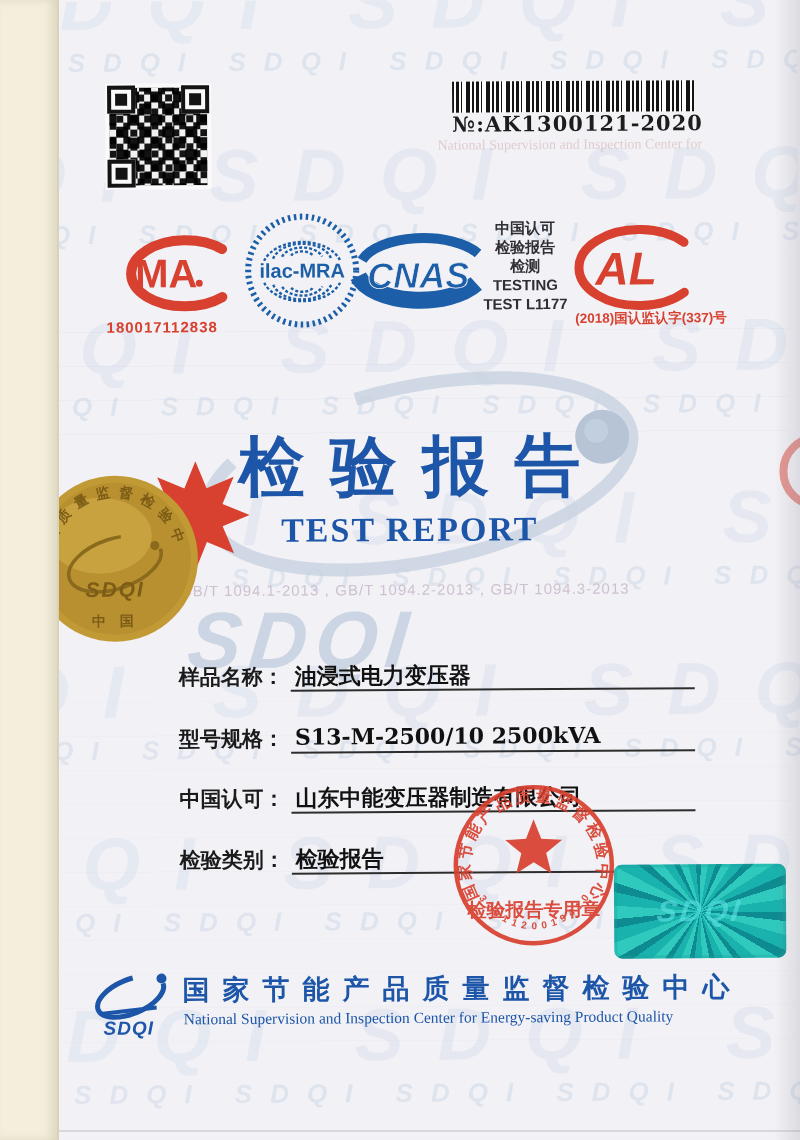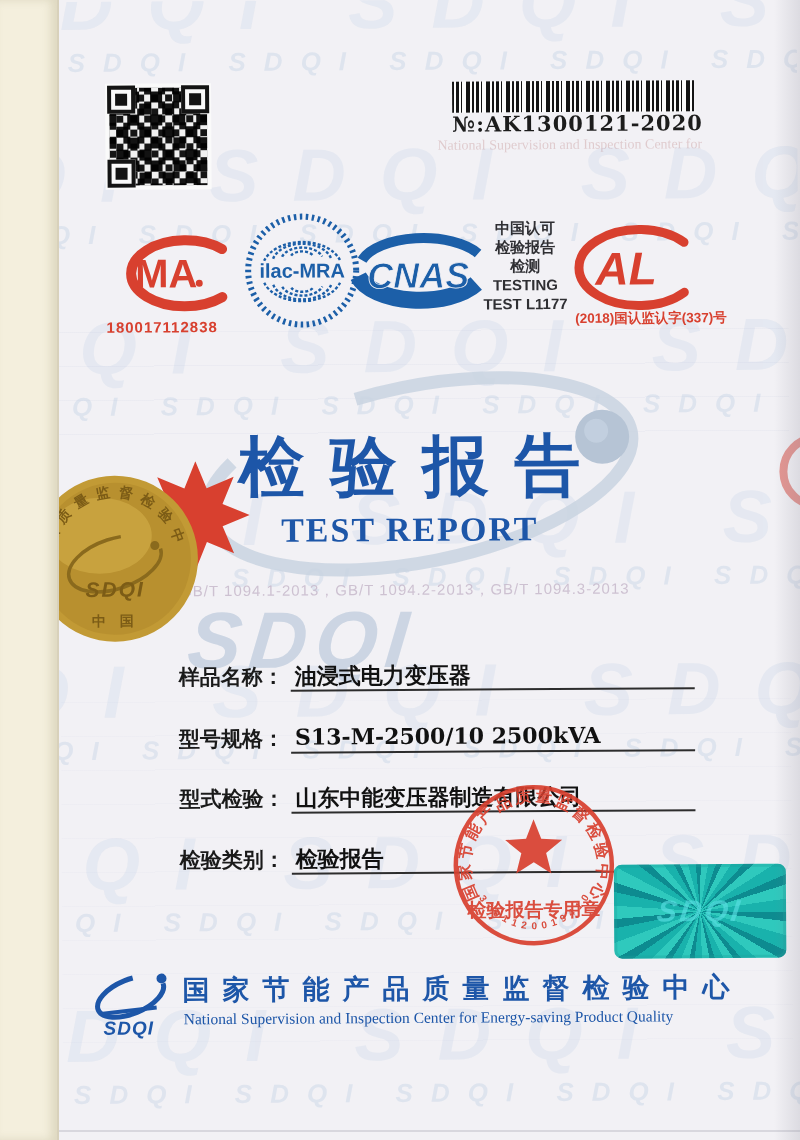--- a/index.html
+++ b/index.html
@@ -191,21 +191,21 @@
         <span class="field-value">油浸式电力变压器</span>
       </span>
     </div>
     <div class="field-row" style="top:722px;">
       <span class="field-label">型号规格：</span>
       <span class="field-line">
         <span class="field-value">S13-M-2500/10 2500kVA</span>
       </span>
     </div>
     <div class="field-row" style="top:782px;">
-      <span class="field-label">型式检验：</span>
+      <span class="field-label">中国认可：</span>
       <span class="field-line">
         <span class="field-value">山东中能变压器制造有限公司</span>
       </span>
     </div>
     <div class="field-row" style="top:843px;">
       <span class="field-label">检验类别：</span>
       <span class="field-line">
         <span class="field-value">检验报告</span>
       </span>
     </div>

